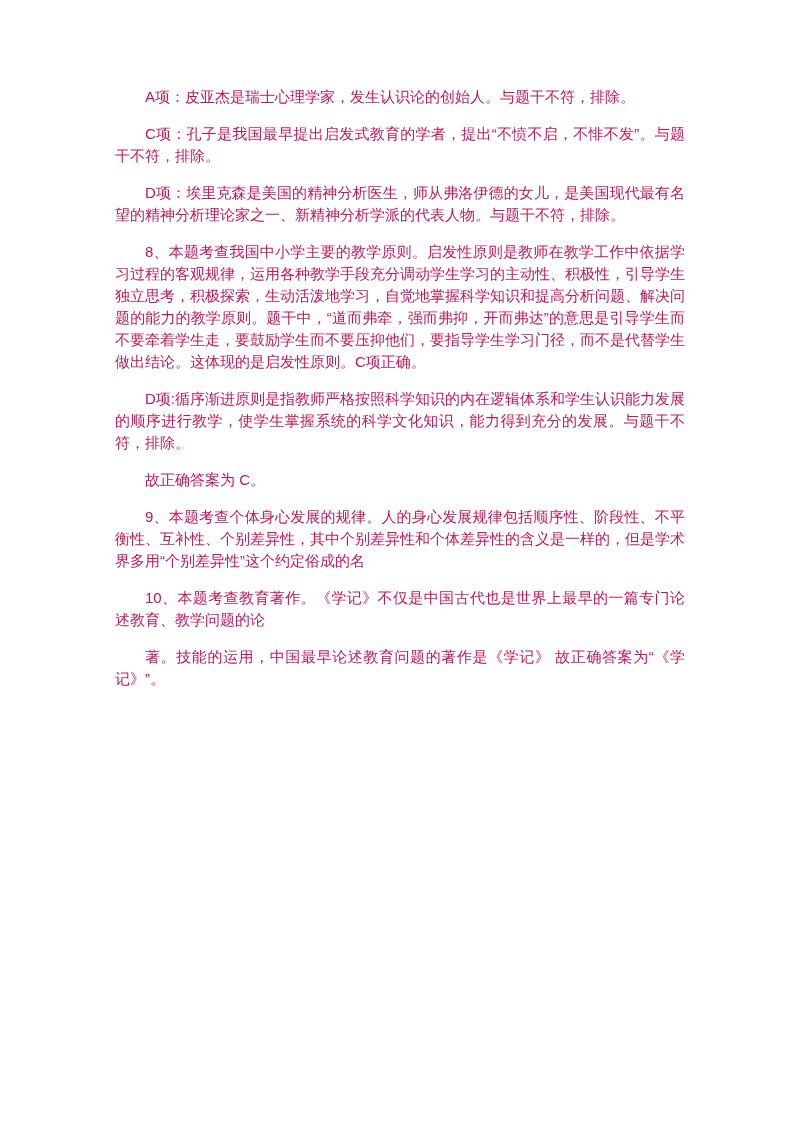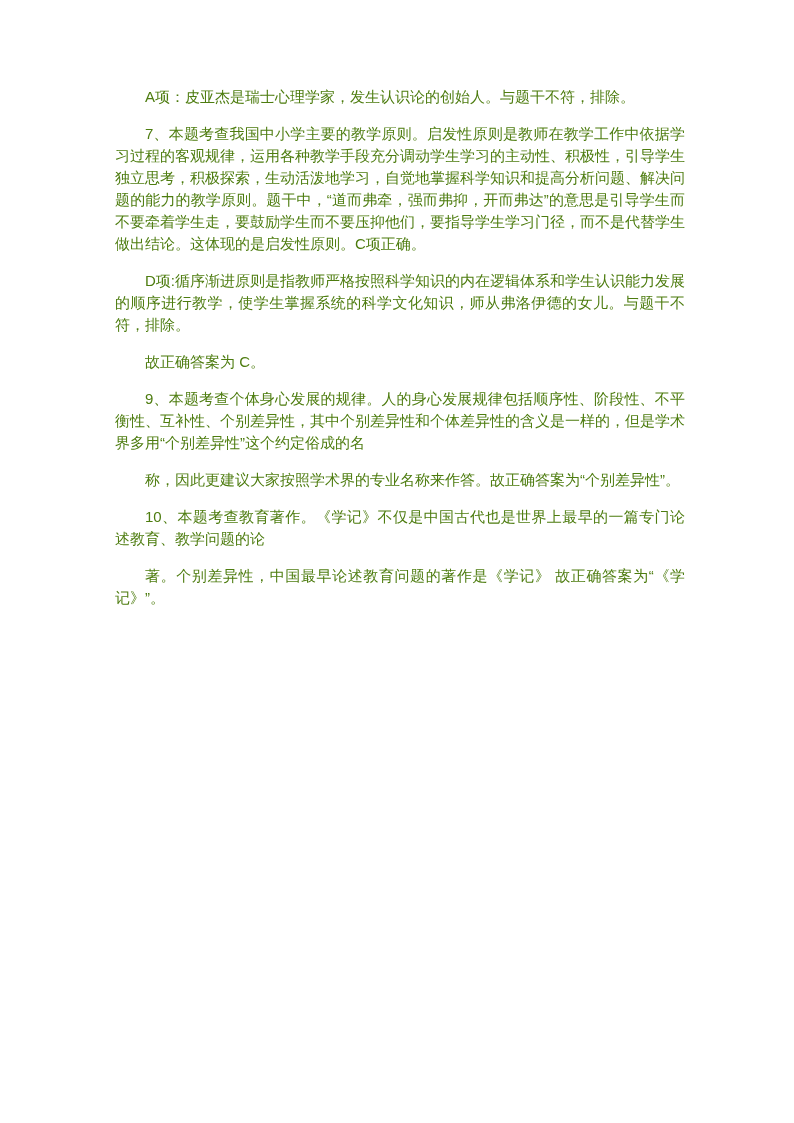--- a/index.html
+++ b/index.html
@@ -18,31 +18,32 @@
   .doc {
     position: absolute;
     left: 115px;
     top: 86px;
     width: 570px;
   }
   .para {
     margin: 0 0 15px 0;
     font-size: 15px;
     line-height: 22px;
-    color: #4d7c0f;
+    color: #be185d;
     text-indent: 2em;
     text-align: justify;
     word-break: break-all;
   }
 </style>
 </head>
 <body>
 
 <main class="doc">
   <p class="para">A项：皮亚杰是瑞士心理学家，发生认识论的创始人。与题干不符，排除。</p>
-  <p class="para">7、本题考查我国中小学主要的教学原则。启发性原则是教师在教学工作中依据学习过程的客观规律，运用各种教学手段充分调动学生学习的主动性、积极性，引导学生独立思考，积极探索，生动活泼地学习，自觉地掌握科学知识和提高分析问题、解决问题的能力的教学原则。题干中，“道而弗牵，强而弗抑，开而弗达”的意思是引导学生而不要牵着学生走，要鼓励学生而不要压抑他们，要指导学生学习门径，而不是代替学生做出结论。这体现的是启发性原则。C项正确。</p>
-  <p class="para">D项:循序渐进原则是指教师严格按照科学知识的内在逻辑体系和学生认识能力发展的顺序进行教学，使学生掌握系统的科学文化知识，师从弗洛伊德的女儿。与题干不符，排除。</p>
+  <p class="para">C项：孔子是我国最早提出启发式教育的学者，提出“不愤不启，不悱不发”。与题干不符，排除。</p>
+  <p class="para">D项：埃里克森是美国的精神分析医生，师从弗洛伊德的女儿，是美国现代最有名望的精神分析理论家之一、新精神分析学派的代表人物。与题干不符，排除。</p>
+  <p class="para">8、本题考查我国中小学主要的教学原则。启发性原则是教师在教学工作中依据学习过程的客观规律，运用各种教学手段充分调动学生学习的主动性、积极性，引导学生独立思考，积极探索，生动活泼地学习，自觉地掌握科学知识和提高分析问题、解决问题的能力的教学原则。题干中，“道而弗牵，强而弗抑，开而弗达”的意思是引导学生而不要牵着学生走，要鼓励学生而不要压抑他们，要指导学生学习门径，而不是代替学生做出结论。这体现的是启发性原则。C项正确。</p>
+  <p class="para">D项:循序渐进原则是指教师严格按照科学知识的内在逻辑体系和学生认识能力发展的顺序进行教学，使学生掌握系统的科学文化知识，能力得到充分的发展。与题干不符，排除。</p>
   <p class="para">故正确答案为 C。</p>
   <p class="para">9、本题考查个体身心发展的规律。人的身心发展规律包括顺序性、阶段性、不平衡性、互补性、个别差异性，其中个别差异性和个体差异性的含义是一样的，但是学术界多用“个别差异性”这个约定俗成的名</p>
-  <p class="para">称，因此更建议大家按照学术界的专业名称来作答。故正确答案为“个别差异性”。</p>
   <p class="para">10、本题考查教育著作。《学记》不仅是中国古代也是世界上最早的一篇专门论述教育、教学问题的论</p>
-  <p class="para">著。个别差异性，中国最早论述教育问题的著作是《学记》 故正确答案为“《学记》”。</p>
+  <p class="para">著。技能的运用，中国最早论述教育问题的著作是《学记》 故正确答案为“《学记》”。</p>
 </main>
 
 </body></html>

